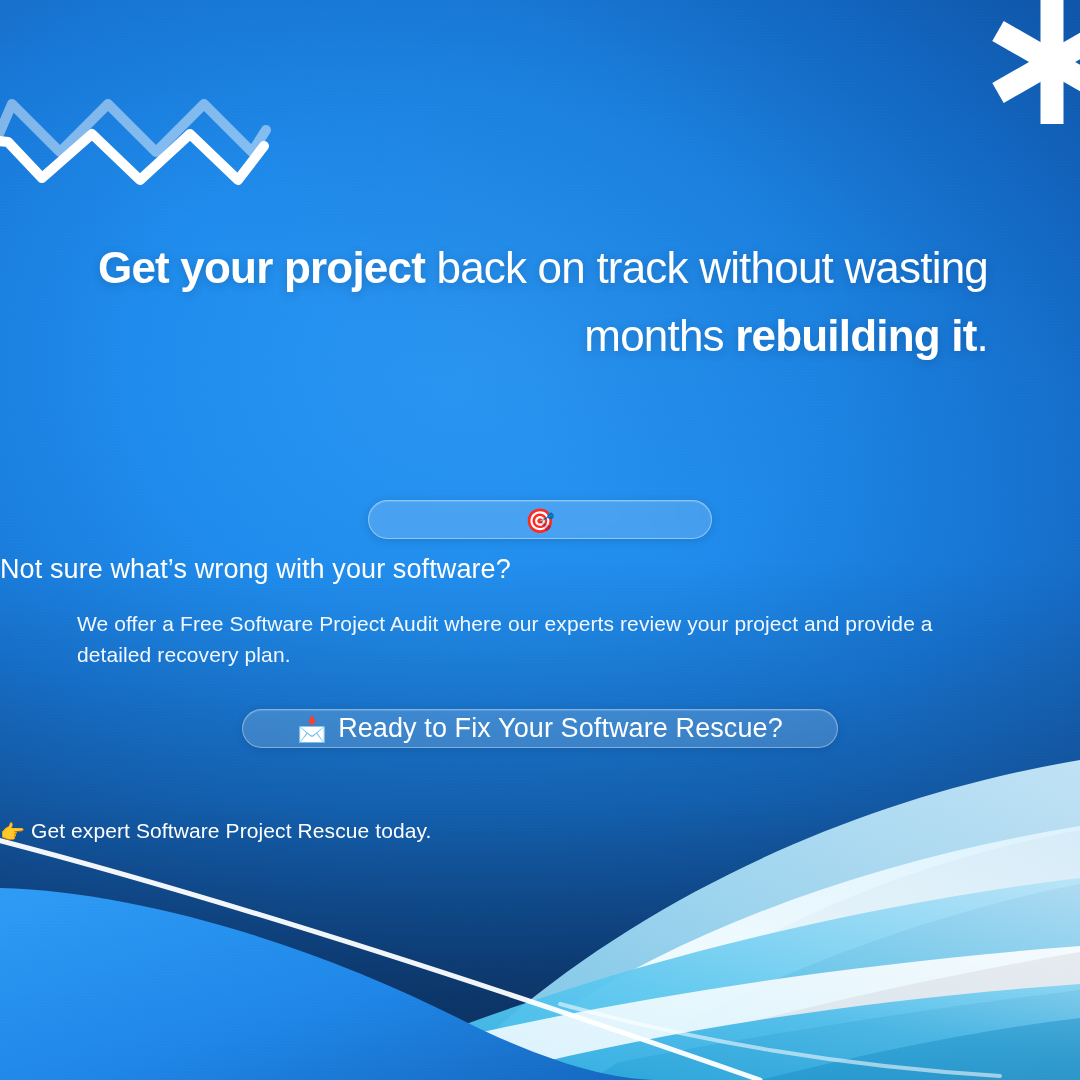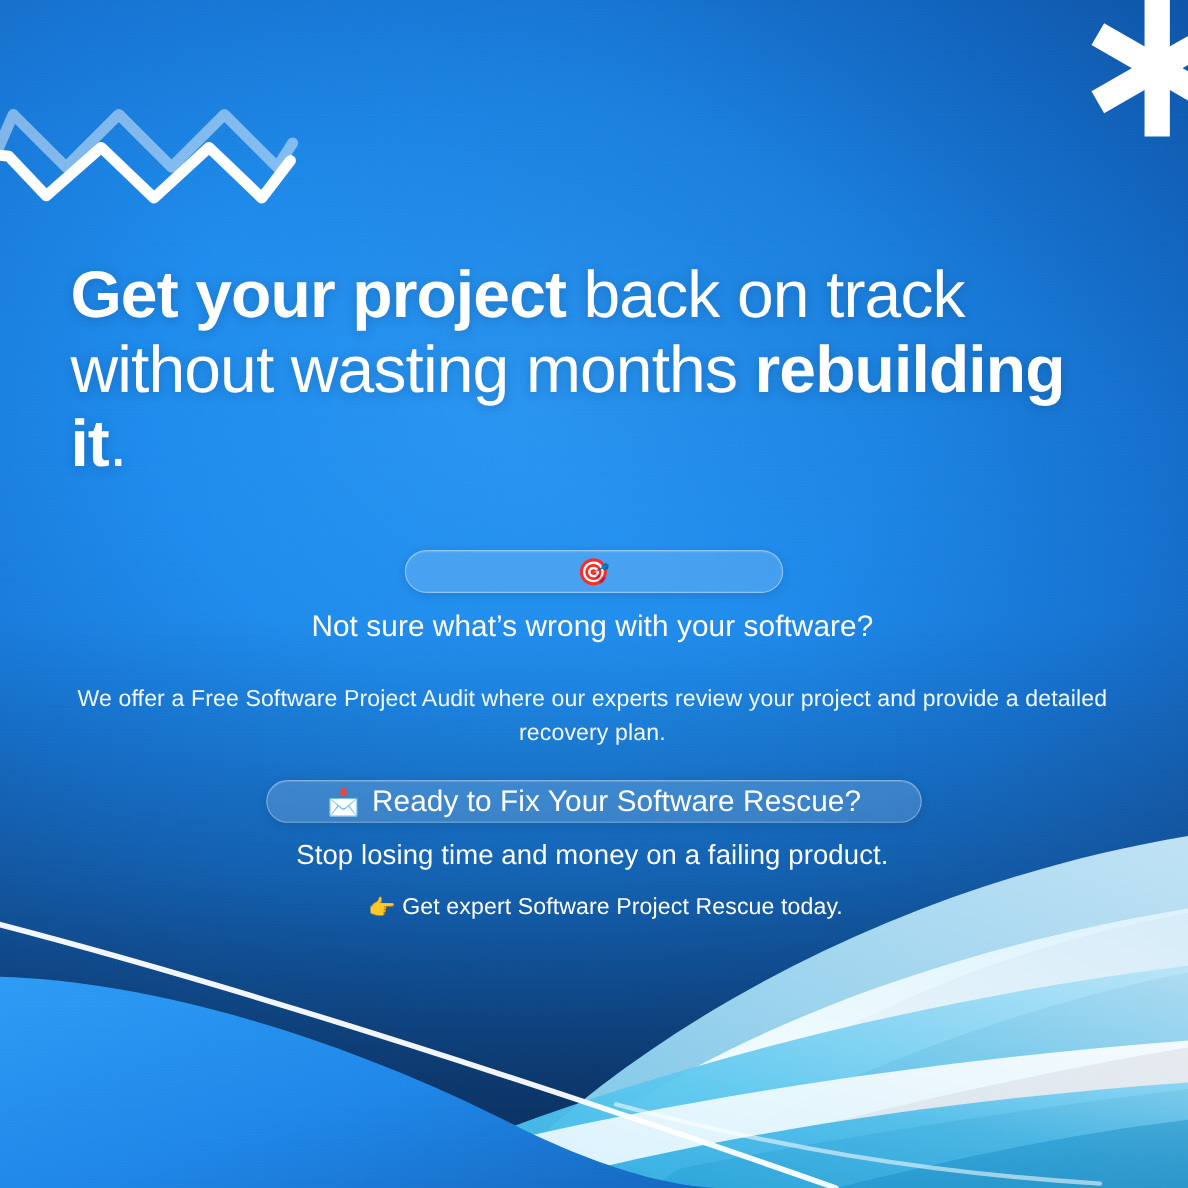--- a/index.html
+++ b/index.html
@@ -60,27 +60,27 @@
     position: absolute;
     inset: 0;
     z-index: 40;
   }
 
   .headline {
     position: absolute;
     left: 0;
     right: 0;
     top: 234px;
-    text-align: left;
+    text-align: right;
     color: #ffffff;
-    font-size: 60px;
+    font-size: 44px;
     line-height: 68px;
     font-weight: 400;
     letter-spacing: -0.8px;
-    padding: 0 64px;
+    padding: 0 92px;
     box-sizing: border-box;
     text-shadow: 0 2px 10px rgba(5,35,75,0.22);
   }
   .headline b {
     font-weight: 700;
   }
 
   .pill {
     position: absolute;
     display: flex;
@@ -117,52 +117,49 @@
     width: 596px;
     height: 39px;
     background: rgba(255,255,255,0.16);
     border-color: rgba(255,255,255,0.36);
   }
 
   .sub {
     position: absolute;
     left: 0;
     right: 3px;
-    text-align: center;
     color: #ffffff;
     font-weight: 400;
   }
   #sub-notsure {
     top: 552px;
     font-size: 27px;
     line-height: 34px;
     letter-spacing: 0.1px;
   }
   #para-audit {
     top: 608px;
     font-size: 21px;
     line-height: 31px;
     letter-spacing: 0.1px;
-    padding: 0 56px;
+    padding: 0 77px;
     box-sizing: border-box;
     color: #f2f8ff;
-    margin-top: 12px;
   }
   #sub-stop {
     top: 761px;
     font-size: 25px;
     line-height: 33px;
     letter-spacing: 0.1px;
   }
   #sub-cta {
     top: 814px;
     font-size: 21px;
-    line-height: 22px;
-    letter-spacing: 0.1px;
-    margin-left: 24px;
+    line-height: 34px;
+    letter-spacing: 0.1px;
   }
   #sub-cta .emj {
     font-size: 20px;
     display: inline-block;
     transform: translateY(1px);
   }
 </style>
 </head>
 <body>
 
@@ -252,18 +249,17 @@
 
     <div class="sub" id="sub-notsure">Not sure what’s wrong with your software?</div>
 
     <div class="sub" id="para-audit">We offer a Free Software Project Audit where our experts review your project and provide a detailed recovery plan.</div>
 
     <div class="pill" id="pill-ready">
       <span class="emj">📩</span>
       <span>Ready to Fix Your Software Rescue?</span>
     </div>
 
-    <div class="sub" id="sub-stop">Stop losing time and money on a failing product.</div>
 
     <div class="sub" id="sub-cta"><span class="emj">👉</span><span> Get expert Software Project Rescue today.</span></div>
 
   </div>
 </div>
 
 </body></html>

